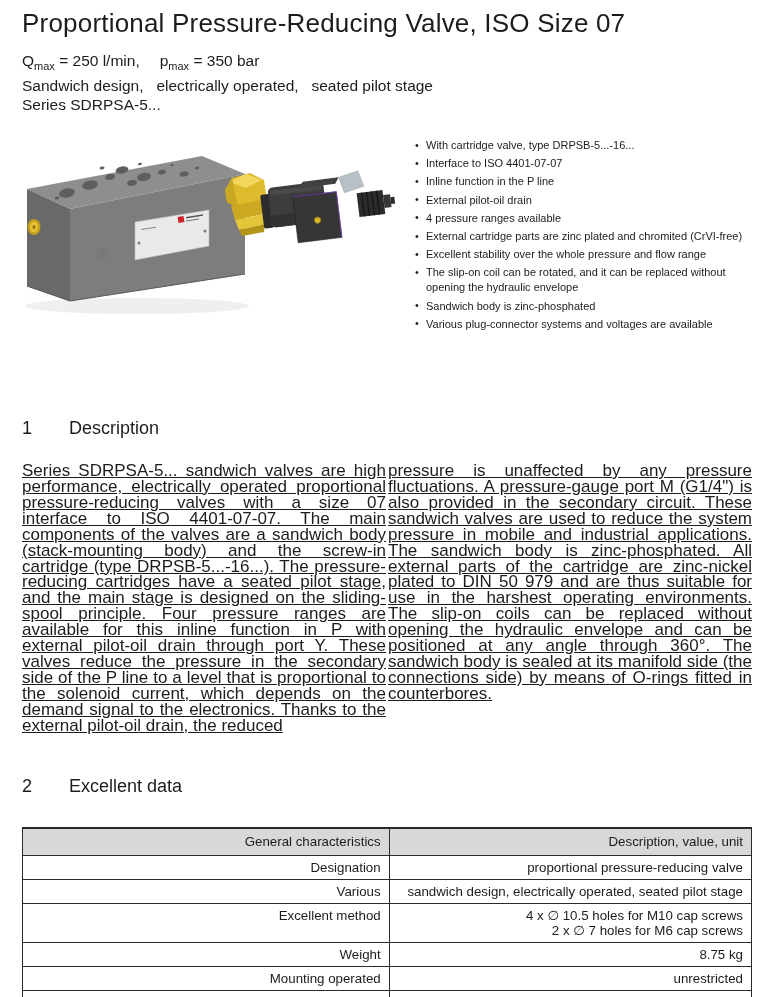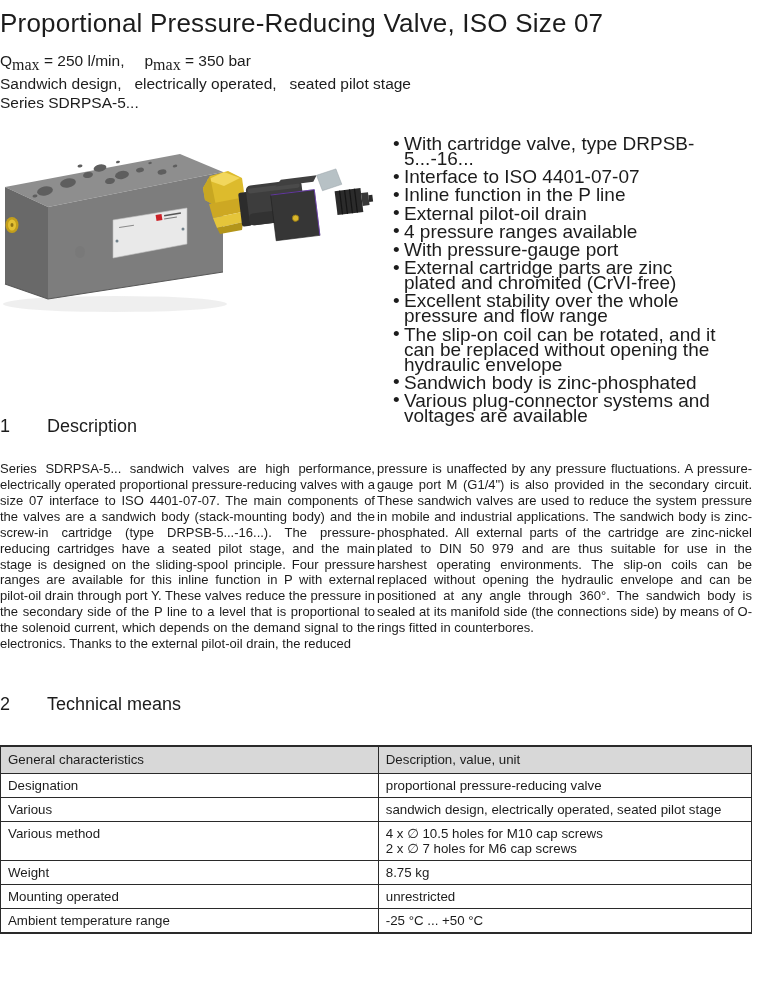--- a/index.html
+++ b/index.html
@@ -1,59 +1,59 @@
 <!DOCTYPE html>
 <html style="--text-color: #1c1c1c; --table-header-bg: #d8d8d8; --table-border: #2a2a2a; --brand-red: #cc2127; --valve-yellow: #ddbb2c; --valve-gray: #7d7d7d;"><head>
 <meta charset="utf-8">
 <style>
   html,body { margin:0; padding:0; background:#ffffff; }
   .page {
     width:763px; height:997px; box-sizing:border-box;
-    padding:8px 11px 0 0;
+    padding:8px 11px 0 22px;
     background:#fff;
     color:var(--text-color,#1c1c1c);
     font-family:"Liberation Sans","DejaVu Sans",sans-serif;
     overflow:hidden; position:relative;
   }
   .title { font-size:26px; font-weight:400; margin:0; letter-spacing:0.2px; }
   .spec-line { margin-top:12px; font-size:15.5px; line-height:19px; }
-  .spec-line sub { font-size:16px;font-family:Liberation Serif, serif; }
+  .spec-line sub { font-size:11px; }
   .spec-p { margin-left:20px; }
   .sub-line { font-size:15.5px; line-height:19px; white-space:pre-wrap; }
 
   .media-row { display:flex; margin-top:24px; height:266px; }
   .figure { flex:0 0 392px; }
   .features {
     flex:0 0 330px; margin:0; padding:0; list-style:none;
-    font-size:19px; line-height:15px;
+    font-size:11px; line-height:15px;
   }
   .features li { position:relative; padding-left:12px; margin-bottom:3.2px; }
   .features li::before { content:"\2022"; position:absolute; left:1px; top:-0.5px; }
 
   .section-heading { display:flex; font-size:18px; margin-top:14px; }
   .section-number { width:47px; }
   .section-heading.technical { margin-top:42px; }
 
   .desc-columns {
     display:flex; gap:2px; margin-top:24px;
-    font-size:13px; line-height:15.9px; text-align:justify;
+    font-size:17px; line-height:15.9px; text-align:justify;text-decoration:underline;
   }
   .desc-col { flex:1; }
 
   table.tech {
     width:100%; border-collapse:collapse; margin-top:30px;
     font-size:13.3px; line-height:15px;
     border-top:2px solid var(--table-border,#2a2a2a);
     border-bottom:2px solid var(--table-border,#2a2a2a);
     border-left:1px solid var(--table-border,#2a2a2a);
     border-right:1px solid var(--table-border,#2a2a2a);
   }
   table.tech th, table.tech td {
     border-bottom:1px solid var(--table-border,#2a2a2a);
-    text-align:left; vertical-align:top;
+    text-align:right; vertical-align:top;
     padding:4px 8px 4px 7px; font-weight:400;
   }
   table.tech th {
     background:var(--table-header-bg,#d8d8d8);
     padding:5px 8px 6px 7px;
   }
   table.tech th:first-child, table.tech td:first-child {
     width:50.3%; border-right:1px solid var(--table-border,#2a2a2a);
   }
 </style>
@@ -142,60 +142,59 @@
           <rect x="369" y="70" width="4" height="7" fill="#2b2b2b"></rect>
         </g>
       </svg>
     </div>
     <ul class="features">
         <li>With cartridge valve, type DRPSB-5...-16...</li>
         <li>Interface to ISO 4401-07-07</li>
         <li>Inline function in the P line</li>
         <li>External pilot-oil drain</li>
         <li>4 pressure ranges available</li>
-        <li>With pressure-gauge port</li>
         <li>External cartridge parts are zinc plated and chromited (CrVI-free)</li>
         <li>Excellent stability over the whole pressure and flow range</li>
         <li>The slip-on coil can be rotated, and it can be replaced without opening the hydraulic envelope</li>
         <li>Sandwich body is zinc-phosphated</li>
         <li>Various plug-connector systems and voltages are available</li>
       </ul>
   </div>
 
   <div class="section-heading">
     <span class="section-number">1</span>
     <span class="section-title">Description</span>
   </div>
   <div class="desc-columns">
     <div class="desc-col">Series SDRPSA-5... sandwich valves are high performance, electrically operated proportional pressure-reducing valves with a size 07 interface to ISO 4401-07-07. The main components of the valves are a sandwich body (stack-mounting body) and the screw-in cartridge (type DRPSB-5...-16...). The pressure-reducing cartridges have a seated pilot stage, and the main stage is designed on the sliding-spool principle. Four pressure ranges are available for this inline function in P with external pilot-oil drain through port Y. These valves reduce the pressure in the secondary side of the P line to a level that is proportional to the solenoid current, which depends on the demand signal to the electronics. Thanks to the external pilot-oil drain, the reduced</div>
     <div class="desc-col">pressure is unaffected by any pressure fluctuations. A pressure-gauge port M (G1/4") is also provided in the secondary circuit. These sandwich valves are used to reduce the system pressure in mobile and industrial applications. The sandwich body is zinc-phosphated. All external parts of the cartridge are zinc-nickel plated to DIN 50 979 and are thus suitable for use in the harshest operating environments. The slip-on coils can be replaced without opening the hydraulic envelope and can be positioned at any angle through 360°. The sandwich body is sealed at its manifold side (the connections side) by means of O-rings fitted in counterbores.</div>
   </div>
 
   <div class="section-heading technical">
     <span class="section-number">2</span>
-    <span class="section-title">Technical means</span>
+    <span class="section-title">Excellent data</span>
   </div>
   <table class="tech">
     <thead>
       <tr>
         <th>General characteristics</th>
         <th>Description, value, unit</th>
       </tr>
     </thead>
     <tbody>
         <tr>
           <td>Designation</td>
           <td>proportional pressure-reducing valve</td>
         </tr>
         <tr>
           <td>Various</td>
           <td>sandwich design, electrically operated, seated pilot stage</td>
         </tr>
         <tr>
-          <td>Various method</td>
+          <td>Excellent method</td>
           <td>4 x ∅ 10.5 holes for M10 cap screws<br>2 x ∅ 7 holes for M6 cap screws</td>
         </tr>
         <tr>
           <td>Weight</td>
           <td>8.75 kg</td>
         </tr>
         <tr>
           <td>Mounting operated</td>
           <td>unrestricted</td>
         </tr>

